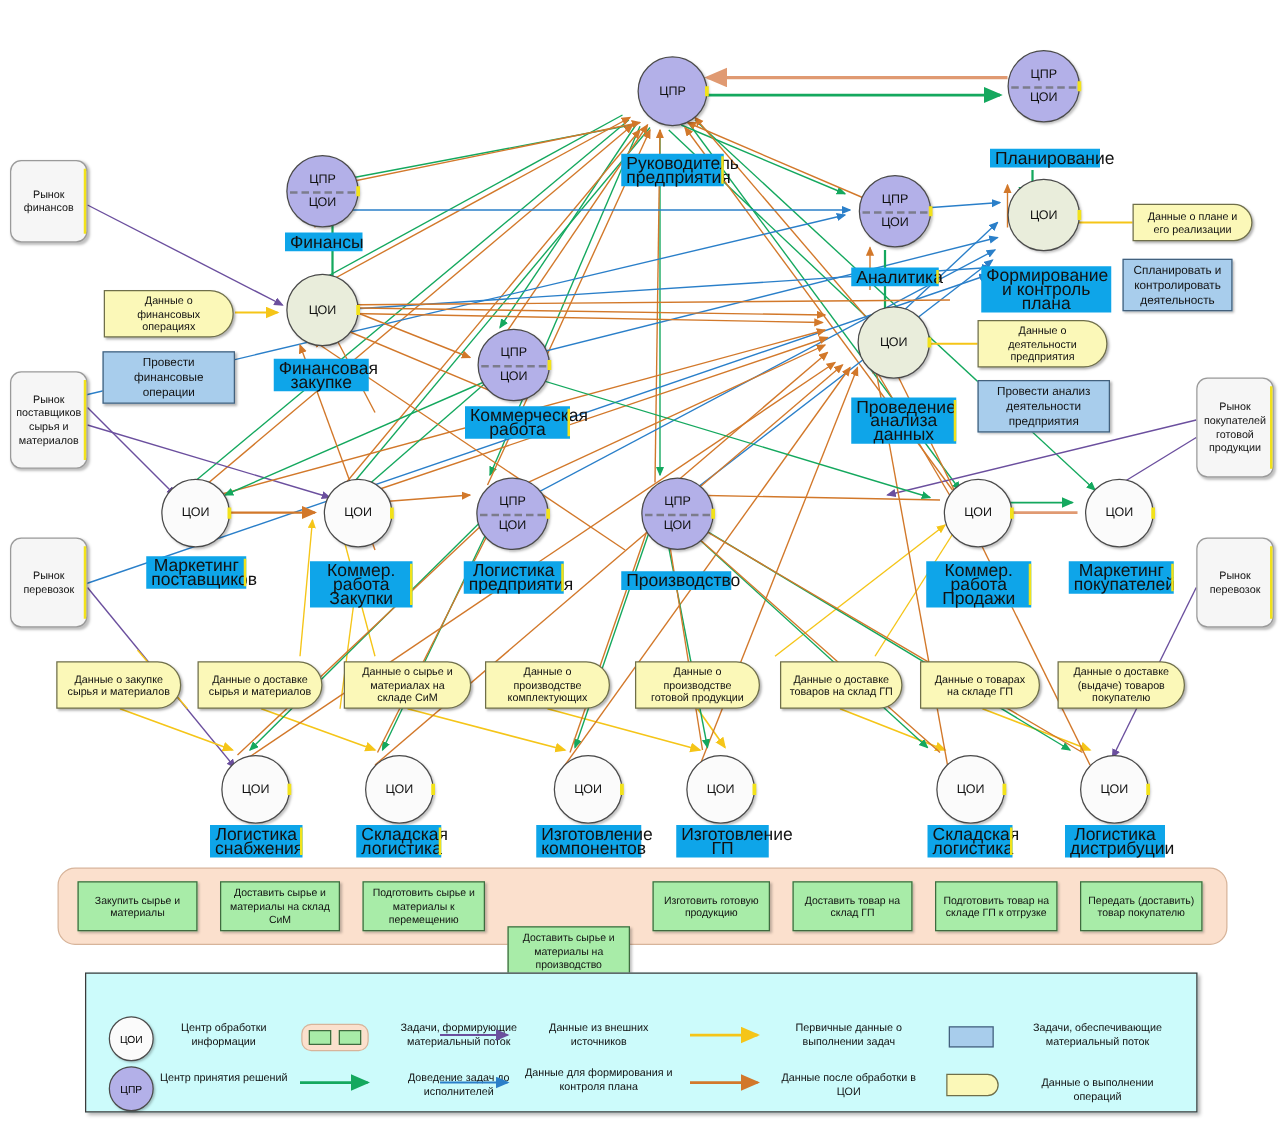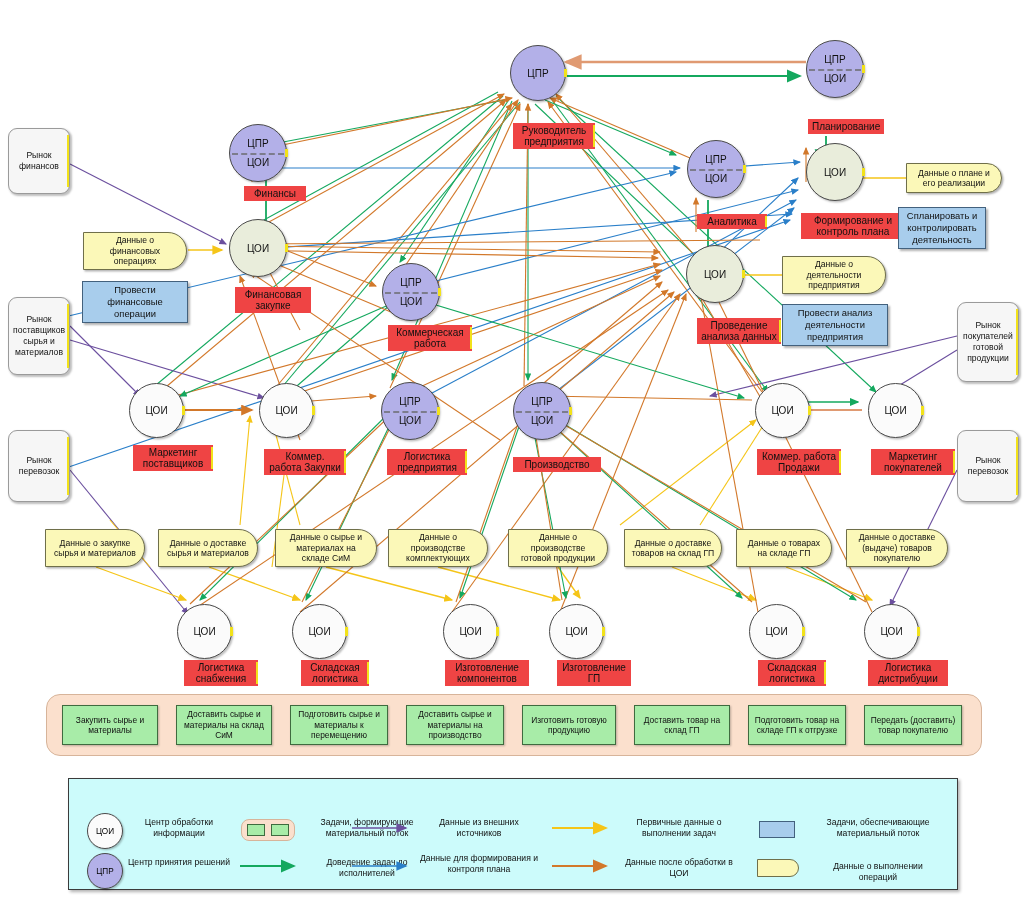--- a/index.html
+++ b/index.html
@@ -18,22 +18,22 @@
   .node.coi-olive{background:#e9eddb;}
   .node.cpr{background:#b3b0e8;}
   .node.split{background:#b3b0e8;}
   .node.split .t{margin-bottom:4px;}
   .node.split .b{margin-top:4px;}
   .node.split .sep{position:absolute;left:4%;right:4%;top:50%;
         border-top:2.5px dashed #7c7c8c;}
   .node .edge-mark{position:absolute;right:-2px;top:42%;width:3px;height:16%;background:#f2e21a;}
 
   
-  .clabel{position:absolute;background:#ef4444;color:#111;font-size:10px;
-        text-align:center;line-height:11px;padding:2px 4px;box-sizing:border-box;margin-left:16px;}
+  .clabel{position:absolute;background:#0ea5e9;color:#111;font-size:14px;
+        text-align:center;line-height:11px;padding:2px 4px;box-sizing:border-box;}
   .clabel .bar{position:absolute;right:0;top:2px;bottom:2px;width:2.5px;background:#f2e21a;}
 
   
   .note{position:absolute;background:#fbf8b8;border:1.2px solid #6f6f4a;
         border-radius:0 22px 22px 0;font-size:8.6px;color:#111;line-height:10.5px;
         text-align:center;display:flex;align-items:center;justify-content:center;
         padding:2px 6px;box-sizing:border-box;box-shadow:1.5px 1.5px 2px rgba(0,0,0,.3);}
 
   
   .task{position:absolute;background:#a8cdec;border:1.2px solid #43617d;
@@ -330,21 +330,21 @@
         <div class="edge-mark"></div>
       </div>
       <div class="node coi" style="left: 864px; top: 604px; width: 55px; height: 55px;">
         <span>ЦОИ</span>
         <div class="edge-mark"></div>
       </div>
     </div>
 
   <div id="labels-layer">
       <div class="clabel" style="left: 497px; top: 123px; width: 82px; min-height: 26px;"><span>Руководитель предприятия</span><i class="bar"></i></div>
-      <div class="clabel" style="left: 792px; top: 119px; width: 76px; min-height: 15px;"><span>Планирование</span></div>
+      <div class="clabel" style="left: 792px; top: 119px; width: 88px; min-height: 15px;"><span>Планирование</span></div>
       <div class="clabel" style="left: 228px; top: 186px; width: 62px; min-height: 15px;"><span>Финансы</span></div>
       <div class="clabel" style="left: 681px; top: 214px; width: 70px; min-height: 15px;"><span>Аналитика</span><i class="bar"></i></div>
       <div class="clabel" style="left: 785px; top: 213px; width: 104px; min-height: 26px;"><span>Формирование и контроль плана</span></div>
       <div class="clabel" style="left: 219px; top: 287px; width: 76px; min-height: 26px;"><span>Финансовая закупке</span></div>
       <div class="clabel" style="left: 372px; top: 325px; width: 84px; min-height: 26px;"><span>Коммерческая работа</span><i class="bar"></i></div>
       <div class="clabel" style="left: 681px; top: 318px; width: 84px; min-height: 26px;"><span>Проведение анализа данных</span><i class="bar"></i></div>
       <div class="clabel" style="left: 117px; top: 445px; width: 80px; min-height: 26px;"><span>Маркетинг поставщиков</span><i class="bar"></i></div>
       <div class="clabel" style="left: 248px; top: 449px; width: 82px; min-height: 26px;"><span>Коммер. работа Закупки</span><i class="bar"></i></div>
       <div class="clabel" style="left: 371px; top: 449px; width: 80px; min-height: 26px;"><span>Логистика предприятия</span><i class="bar"></i></div>
       <div class="clabel" style="left: 497px; top: 457px; width: 88px; min-height: 15px;"><span>Производство</span></div>
@@ -399,21 +399,21 @@
         <span>Рынок перевозок</span>
         <i class="ybar"></i>
       </div>
     </div>
 
   <div class="chain"></div>
   <div id="steps-layer">
       <div class="step" style="left: 62px; width: 96px;">Закупить сырье и материалы</div>
       <div class="step" style="left: 176px; width: 96px;">Доставить сырье и материалы на склад СиМ</div>
       <div class="step" style="left: 290px; width: 98px;">Подготовить сырье и материалы к перемещению</div>
-      <div class="step" style="left: 406px; width: 98px;">Доставить сырье и материалы на производство</div>
+      <div class="step" style="left: 406px; width: 98px; margin-top: 36px;">Доставить сырье и материалы на производство</div>
       <div class="step" style="left: 522px; width: 94px;">Изготовить готовую продукцию</div>
       <div class="step" style="left: 634px; width: 96px;">Доставить товар на склад ГП</div>
       <div class="step" style="left: 748px; width: 98px;">Подготовить товар на складе ГП к отгрузке</div>
       <div class="step" style="left: 864px; width: 98px;">Передать (доставить) товар покупателю</div>
     </div>
 
   <div class="legend">
 
     <div class="lg-circle" style="left:18px;top:34px;background:#fbfbfb;">
         <span>ЦОИ</span>

